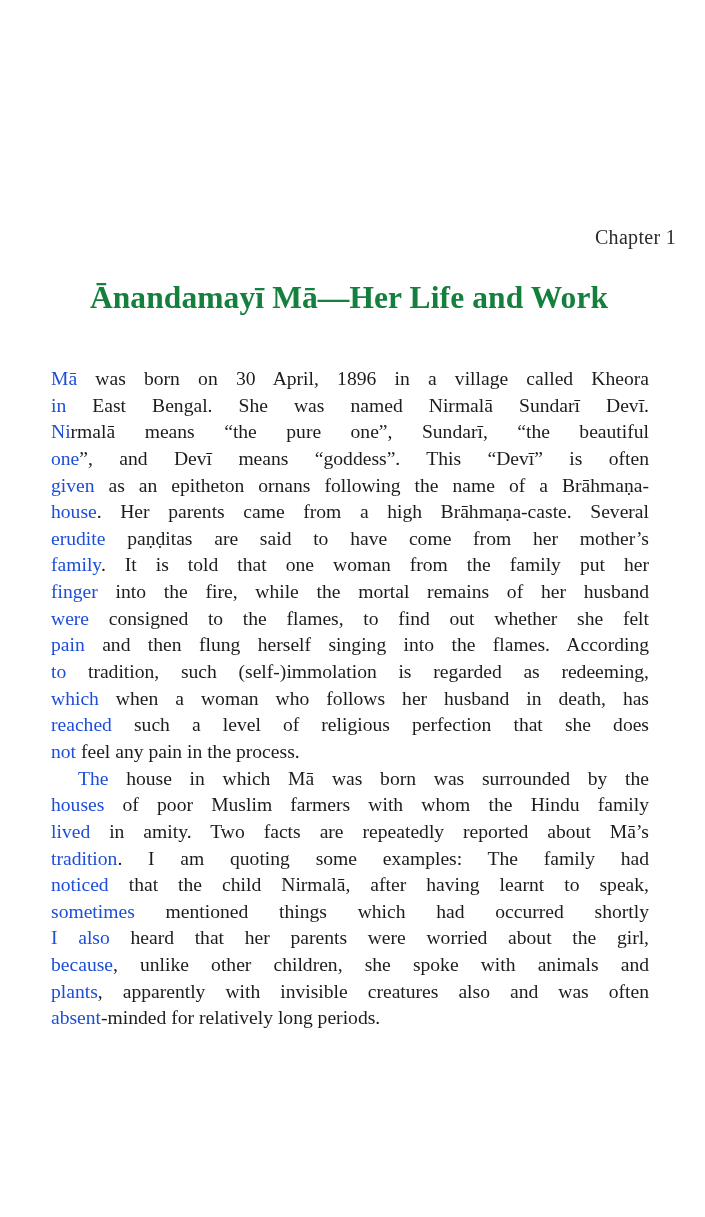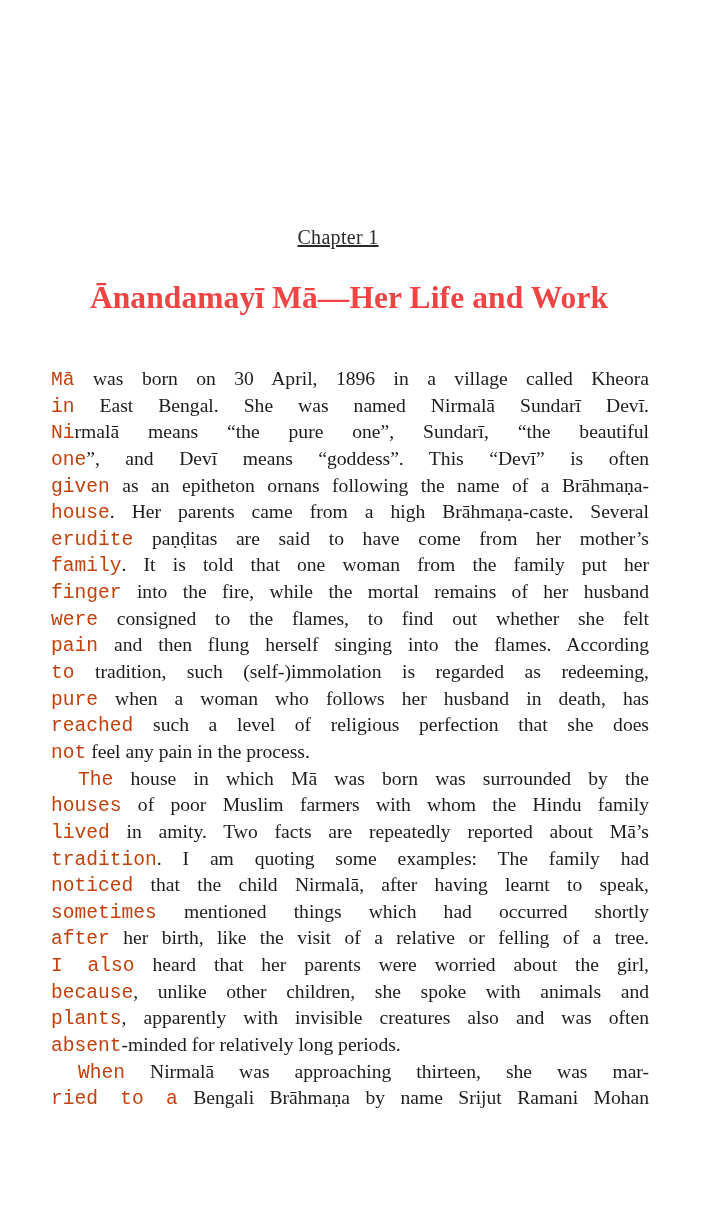--- a/index.html
+++ b/index.html
@@ -20,35 +20,34 @@
       left: 0; top: 0;
       width: 705px;
       height: 1217px;
       background: #ffffff;
     }
     .chapter-label {
       position: absolute;
       top: 226px;
       left: 0;
       width: 676px;
-      text-align: center;
+      text-align: right;
       font-size: 20px;
       letter-spacing: 0.3px;
       color: #2a2a2a;
-      text-decoration: underline;
     }
     .chapter-title {
       position: absolute;
       top: 280px;
       left: 78px;
       width: 542px;
       text-align: center;
       font-size: 31.5px;
       font-weight: bold;
-      color: #ef4444;
+      color: #15803d;
       white-space: nowrap;
       letter-spacing: 0.1px;
     }
     .body-text {
       position: absolute;
       top: 366px;
       left: 51px;
       width: 598px;
       font-size: 19.6px;
       line-height: 26.65px;
@@ -61,22 +60,21 @@
       height: 26.65px;
       overflow: visible;
     }
     .line.last {
       text-align-last: left;
     }
     .line.indent {
       padding-left: 27px;
     }
     .fade {
-      color: #c2410c;
-      font-family: Liberation Mono, monospace;
+      color: #1d4ed8;
     }
     .it {
     }
   </style>
 </head>
 <body>
 
 <div class="page">
   <div class="chapter-label">Chapter 1</div>
   <div class="chapter-title">Ānandamayī Mā—Her Life and Work</div>
@@ -88,35 +86,30 @@
         <span class="line"><span class="fade">Ni</span>rmalā means “the pure one”, Sundarī, “the beautiful</span>
         <span class="line"><span class="fade">one</span>”, and Devī means “goddess”. This “Devī” is often</span>
         <span class="line"><span class="fade">given</span> as an <span class="it">epitheton ornans</span> following the name of a Brāhmaṇa-</span>
         <span class="line"><span class="fade">house</span>. Her parents came from a high Brāhmaṇa-caste. Several</span>
         <span class="line"><span class="fade">erudite</span> <span class="it">paṇḍitas</span> are said to have come from her mother’s</span>
         <span class="line"><span class="fade">family</span>. It is told that one woman from the family put her</span>
         <span class="line"><span class="fade">finger</span> into the fire, while the mortal remains of her husband</span>
         <span class="line"><span class="fade">were</span> consigned to the flames, to find out whether she felt</span>
         <span class="line"><span class="fade">pain</span> and then flung herself singing into the flames. According</span>
         <span class="line"><span class="fade">to</span> tradition, such (self-)immolation is regarded as redeeming,</span>
-        <span class="line"><span class="fade">pure</span> when a woman who follows her husband in death, has</span>
+        <span class="line"><span class="fade">which</span> when a woman who follows her husband in death, has</span>
         <span class="line"><span class="fade">reached</span> such a level of religious perfection that she does</span>
         <span class="line last"><span class="fade">not</span> feel any pain in the process.</span>
       </div>
       <div>
         <span class="line indent"><span class="fade">The</span> house in which Mā was born was surrounded by the</span>
         <span class="line"><span class="fade">houses</span> of poor Muslim farmers with whom the Hindu family</span>
         <span class="line"><span class="fade">lived</span> in amity. Two facts are repeatedly reported about Mā’s</span>
         <span class="line"><span class="fade">tradition</span>. I am quoting some examples: The family had</span>
         <span class="line"><span class="fade">noticed</span> that the child Nirmalā, after having learnt to speak,</span>
         <span class="line"><span class="fade">sometimes</span> mentioned things which had occurred shortly</span>
-        <span class="line"><span class="fade">after</span> her birth, like the visit of a relative or felling of a tree.</span>
         <span class="line"><span class="fade">I also</span> heard that her parents were worried about the girl,</span>
         <span class="line"><span class="fade">because</span>, unlike other children, she spoke with animals and</span>
         <span class="line"><span class="fade">plants</span>, apparently with invisible creatures also and was often</span>
         <span class="line last"><span class="fade">absent</span>-minded for relatively long periods.</span>
       </div>
-      <div>
-        <span class="line indent"><span class="fade">When</span> Nirmalā was approaching thirteen, she was mar-</span>
-        <span class="line"><span class="fade">ried to a</span> Bengali Brāhmaṇa by name Srijut Ramani Mohan</span>
-      </div>
     </div>
 </div>
 
 </body></html>

